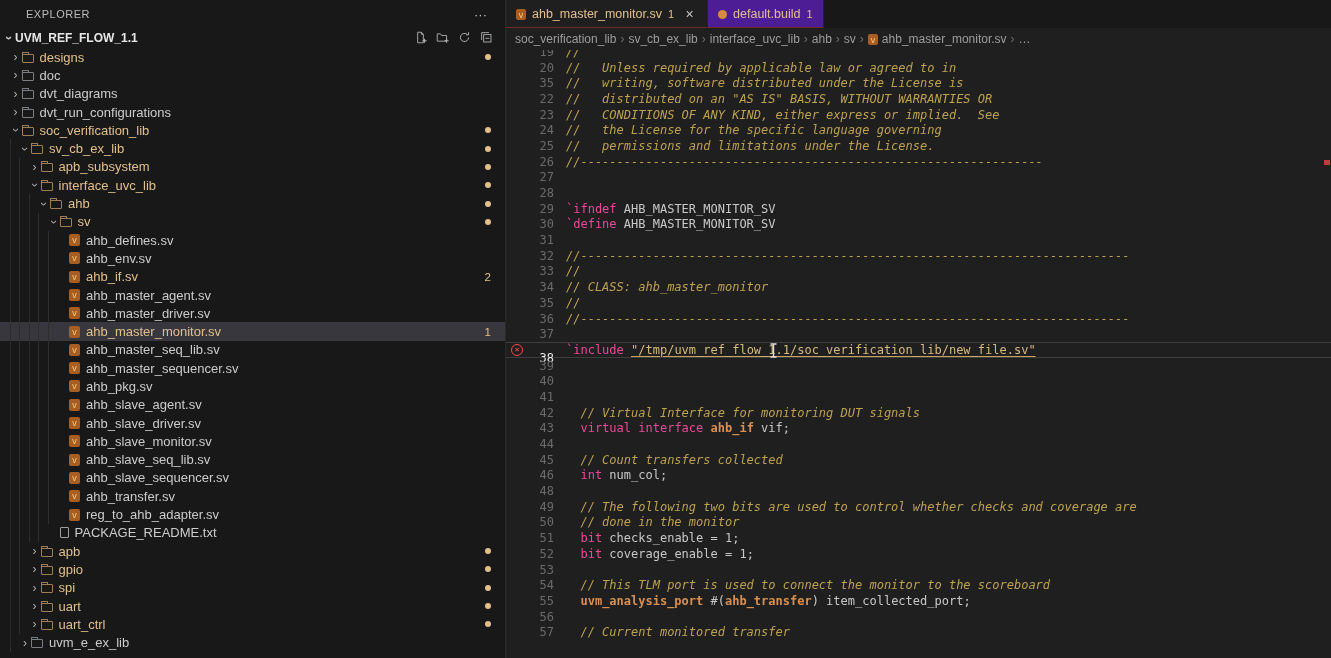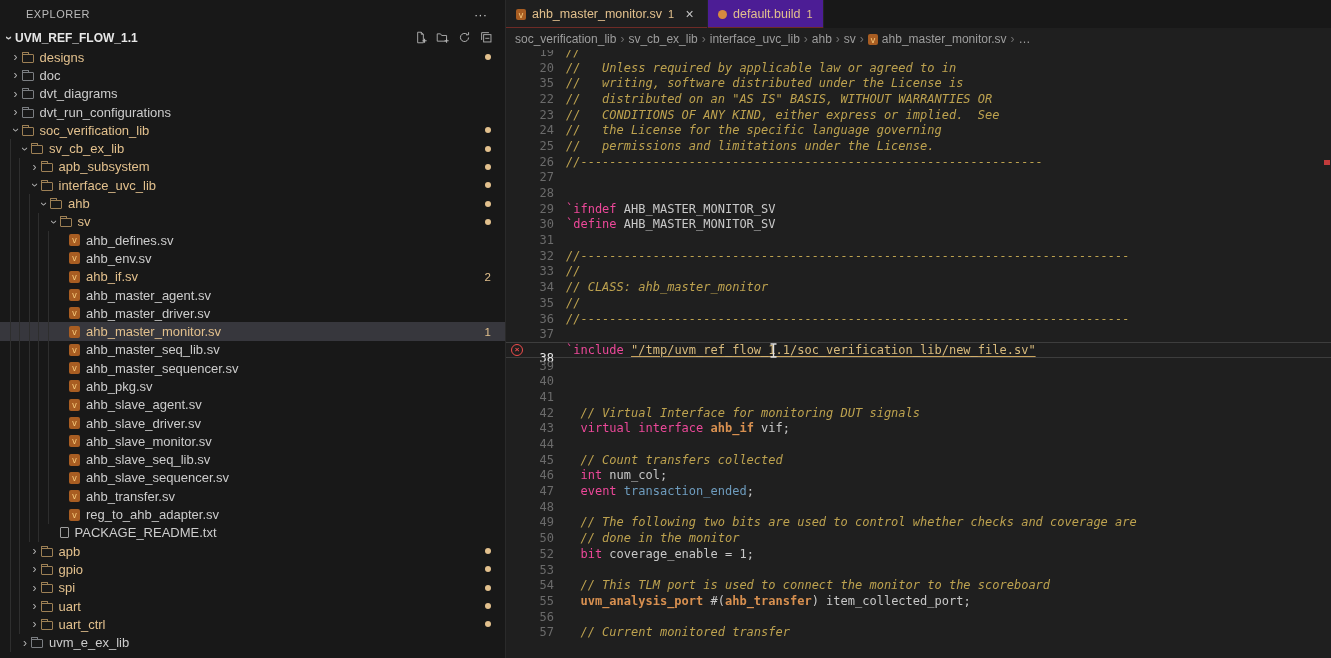--- a/index.html
+++ b/index.html
@@ -709,44 +709,44 @@
           <div class="cline">
             <span class="gutter">
               <span class="gmargin"></span>
               <span class="lnum">46</span>
             </span>
             <span class="ltext"><span class="tk-pl">  </span><span class="tk-kw">int</span><span class="tk-pl"> num_col;</span></span>
           </div>
           <div class="cline">
             <span class="gutter">
               <span class="gmargin"></span>
-              <span class="lnum">47</span>
-            </span>
-            <span class="ltext"><span class="tk-pl">  </span><span class="tk-kw">event</span><span class="tk-pl"> </span><span class="tk-ev">transaction_ended</span><span class="tk-pl">;</span></span>
-          </div>
-          <div class="cline">
-            <span class="gutter">
-              <span class="gmargin"></span>
               <span class="lnum">48</span>
             </span>
             <span class="ltext"></span>
           </div>
           <div class="cline">
             <span class="gutter">
               <span class="gmargin"></span>
               <span class="lnum">49</span>
             </span>
             <span class="ltext"><span class="tk-cm">  // The following two bits are used to control whether checks and coverage are</span></span>
           </div>
           <div class="cline">
             <span class="gutter">
               <span class="gmargin"></span>
               <span class="lnum">50</span>
             </span>
             <span class="ltext"><span class="tk-cm">  // done in the monitor</span></span>
+          </div>
+          <div class="cline">
+            <span class="gutter">
+              <span class="gmargin"></span>
+              <span class="lnum">51</span>
+            </span>
+            <span class="ltext"><span class="tk-pl">  </span><span class="tk-kw">bit</span><span class="tk-pl"> checks_enable = 1;</span></span>
           </div>
           <div class="cline">
             <span class="gutter">
               <span class="gmargin"></span>
               <span class="lnum">52</span>
             </span>
             <span class="ltext"><span class="tk-pl">  </span><span class="tk-kw">bit</span><span class="tk-pl"> coverage_enable = 1;</span></span>
           </div>
           <div class="cline">
             <span class="gutter">

